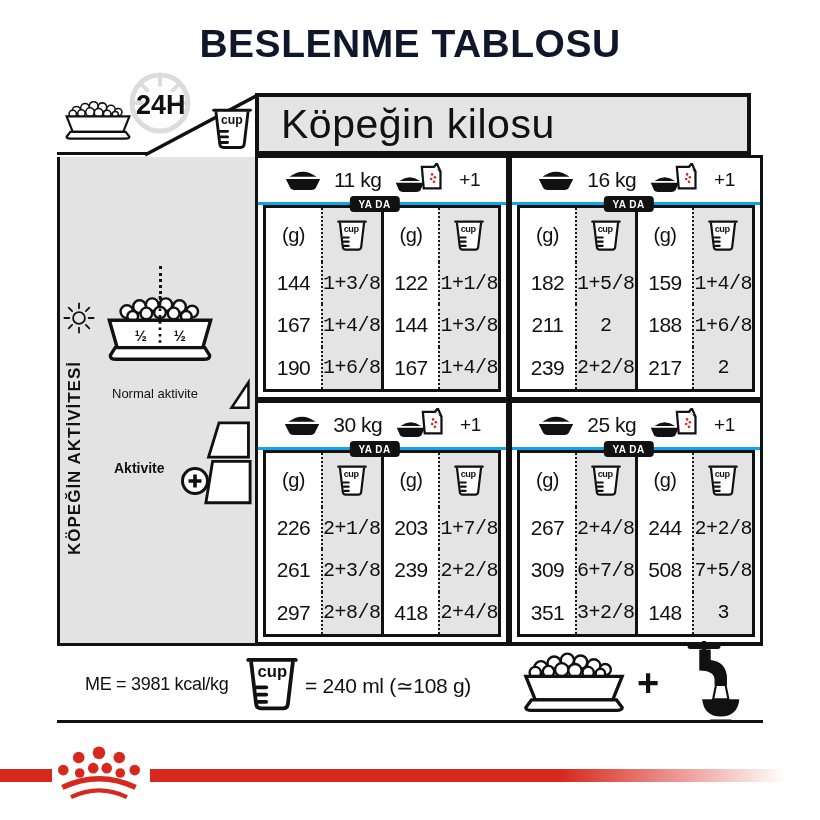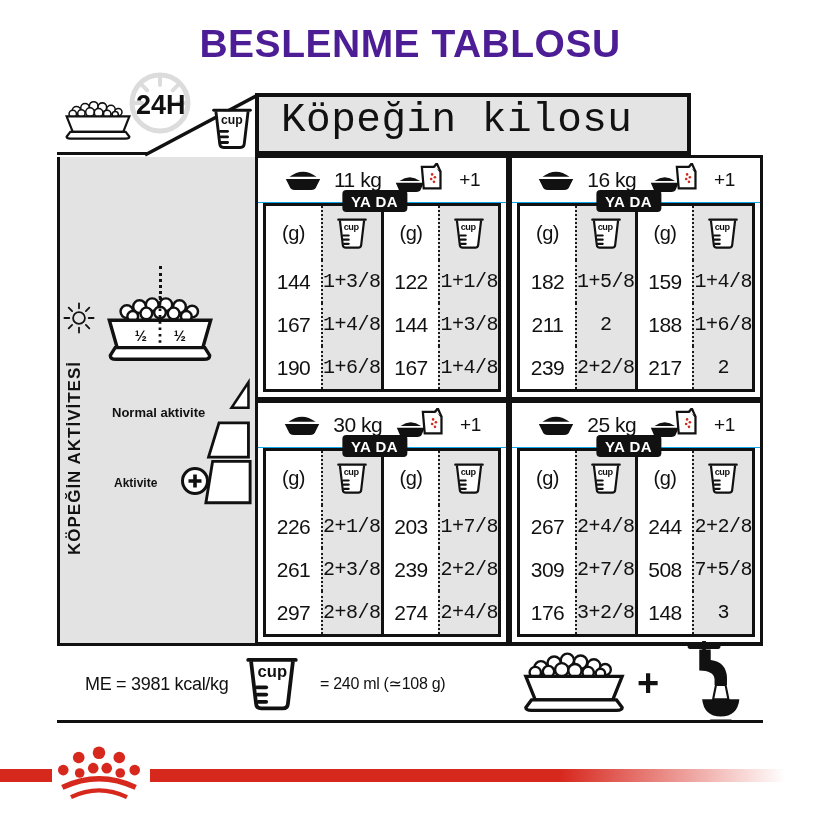--- a/index.html
+++ b/index.html
@@ -2,77 +2,77 @@
 <html><head>
 <meta charset="utf-8">
 <style>
   html,body{margin:0;padding:0;}
   body{width:820px;height:820px;position:relative;background:#fff;
        font-family:"Liberation Sans",sans-serif;color:#111;overflow:hidden;}
   .abs{position:absolute;}
 
   
   .title{left:0;top:22px;width:820px;text-align:center;font-size:39px;font-weight:700;
-         letter-spacing:.5px;color:#4c1d95;}
+         letter-spacing:.5px;color:#0f172a;}
 
   
   .hline{left:57px;top:152px;width:90px;height:3px;background:#111;}
   .hours{left:136px;top:90px;font-size:27px;font-weight:700;z-index:3;}
   .clock{left:127px;top:70px;z-index:1;}
   .corner-bowl{left:58px;top:97px;z-index:2;}
   .corner-cup{left:212px;top:104px;z-index:2;}
   .diag{left:50px;top:88px;z-index:2;}
 
   
-  .kiloband{left:255px;top:93px;width:436px;height:62px;background:#e4e4e4;
-            border:4px solid #111;box-sizing:border-box;display:flex;font-family:Liberation Mono, monospace;}
+  .kiloband{left:255px;top:93px;width:496px;height:62px;background:#e4e4e4;
+            border:4px solid #111;box-sizing:border-box;display:flex;align-items:center;}
   .kiloband span{font-size:41px;padding-left:22px;letter-spacing:.5px;}
 
   
   .sidebar{left:57px;top:157px;width:198px;height:486px;background:#e3e3e3;
            border-left:3px solid #111;box-sizing:border-box;}
   .vlabel{left:60px;top:348px;height:220px;width:30px;display:flex;align-items:center;justify-content:center;
           writing-mode:vertical-rl;transform:rotate(180deg);font-weight:700;font-size:17px;letter-spacing:1px;}
   .dotline{left:159px;top:266px;width:0;height:34px;border-left:3px dotted #111;}
   .sun{left:63px;top:302px;}
   .halfbowl{left:99px;top:294px;}
   .moon{left:221px;top:303px;}
-  .normal-lbl{left:112px;top:386px;width:112px;font-size:13px;font-weight:700;margin-top:19px;}
-  .aktiv-lbl{left:114px;top:476px;font-size:12px;font-weight:700;}
+  .normal-lbl{left:112px;top:386px;width:112px;font-size:13px;font-weight:400;}
+  .aktiv-lbl{left:114px;top:460px;font-size:14px;font-weight:700;}
   .tri-s{left:229px;top:378px;}
   .tri-m{left:205px;top:421px;}
   .tri-l{left:203px;top:459px;}
   .plus-circ{left:180px;top:466px;z-index:4;}
 
   
   .grid{left:255px;top:155px;width:508px;height:490px;display:grid;
         grid-template-columns:1fr 1fr;grid-template-rows:1fr 1fr;z-index:2;}
   .section{border:3px solid #111;background:#fff;display:flex;flex-direction:column;position:relative;}
-  .sec-header{height:44px;border-bottom:1px solid #0ea5e9;display:flex;align-items:center;
+  .sec-header{height:44px;border-bottom:3px solid #0ea5e9;display:flex;align-items:center;
               justify-content:center;gap:12px;position:relative;text-align:center;}
   .kg{font-size:21px;letter-spacing:-.5px;white-space:nowrap;}
   .plusone{font-size:19px;letter-spacing:-.5px;}
   .orbadge{position:absolute;left:47%;bottom:-10px;transform:translateX(-50%);
-           background:#111;color:#fff;font-size:15px;font-weight:700;letter-spacing:.5px;
+           background:#111;color:#fff;font-size:10px;font-weight:700;letter-spacing:.5px;
            padding:2.5px 9px;border-radius:4px;z-index:6;white-space:nowrap;}
   .sec-body{flex:1;display:flex;padding:0 5px 5px;}
   .subtable{flex:1;border:3px solid #111;display:grid;grid-template-columns:1fr 1fr;
             grid-template-rows:54px 1fr 1fr 1fr;background:#fff;min-width:0;}
   .st2{margin-left:-3px;}
   .cell{display:flex;align-items:center;justify-content:center;font-size:21px;letter-spacing:-.5px;}
   .cup-col{background:#e4e4e4;border-left:2.5px dotted #1a1a1a;}
   .gh{font-size:20px;}
   .cv{font-size:20px;font-family:Liberation Mono, monospace;}
 
   
   .footrow{left:57px;top:643px;width:706px;height:80px;background:#fff;box-sizing:border-box;
            border-top:3.5px solid #111;border-bottom:3.5px solid #111;z-index:3;}
   .me-lbl{left:85px;top:674px;font-size:18px;letter-spacing:-.3px;z-index:4;}
   .foot-cup{left:246px;top:653px;z-index:4;}
-  .cup-eq{left:305px;top:674px;font-size:16px;letter-spacing:-.3px;z-index:4;margin-left:15px;}
+  .cup-eq{left:305px;top:674px;font-size:21px;letter-spacing:-.3px;z-index:4;}
   .foot-bowl{left:512px;top:647px;z-index:4;}
   .foot-plus{left:637px;top:662px;font-size:38px;font-weight:700;z-index:4;}
   .faucet{left:666px;top:641px;z-index:4;}
 
   
   .stripe-l{left:0;top:769px;width:52px;height:13px;background:#d7281e;}
   .stripe-r{left:150px;top:769px;width:662px;height:13px;
             background:linear-gradient(90deg,#d7281e 0%,#d7281e 62%,rgba(215,40,30,0) 96%);}
   .crown{left:49px;top:744px;}
 
@@ -360,21 +360,21 @@
             <text x="8" y="16" class="cuptxt">cup</text>
             <path class="ln" d="M7.5 23 H14" stroke-width="2"></path>
               <path class="ln" d="M8 28 H14" stroke-width="2"></path>
               <path class="ln" d="M8.5 33 H14" stroke-width="2"></path>
           </svg>
         </div>
         <div class="cell">203</div>
         <div class="cell cup-col cv">1+7/8</div>
         <div class="cell">239</div>
         <div class="cell cup-col cv">2+2/8</div>
-        <div class="cell">274</div>
+        <div class="cell">418</div>
         <div class="cell cup-col cv">2+4/8</div>
       </div>
     </div>
   </div>
 
   <div class="section">
     <div class="sec-header">
       <svg width="38" height="24" viewBox="0 0 42 26">
         <path d="M6 9.5 Q21 -2 36 9.5 Z" fill="#111"></path>
         <path d="M2 12 H40 L36 20 Q35 24 30 24 H12 Q7 24 6 20 Z" fill="#111"></path>
@@ -402,22 +402,22 @@
             <path class="ln" d="M1.5 4 H34.5"></path>
             <text x="8" y="16" class="cuptxt">cup</text>
             <path class="ln" d="M7.5 23 H14" stroke-width="2"></path>
               <path class="ln" d="M8 28 H14" stroke-width="2"></path>
               <path class="ln" d="M8.5 33 H14" stroke-width="2"></path>
           </svg>
         </div>
         <div class="cell">267</div>
         <div class="cell cup-col cv">2+4/8</div>
         <div class="cell">309</div>
-        <div class="cell cup-col cv">2+7/8</div>
-        <div class="cell">176</div>
+        <div class="cell cup-col cv">6+7/8</div>
+        <div class="cell">351</div>
         <div class="cell cup-col cv">3+2/8</div>
       </div>
       <div class="subtable st2">
         <div class="cell gh">(g)</div>
         <div class="cell cup-col">
           <svg width="30" height="34" viewBox="0 0 36 40">
             <path d="M3.5 5 L7 34.5 Q7.3 37.5 10.5 37.5 H25.5 Q28.7 37.5 29 34.5 L32.5 5" fill="#fff" stroke="#111" stroke-width="2.6"></path>
             <path class="ln" d="M1.5 4 H34.5"></path>
             <text x="8" y="16" class="cuptxt">cup</text>
             <path class="ln" d="M7.5 23 H14" stroke-width="2"></path>

